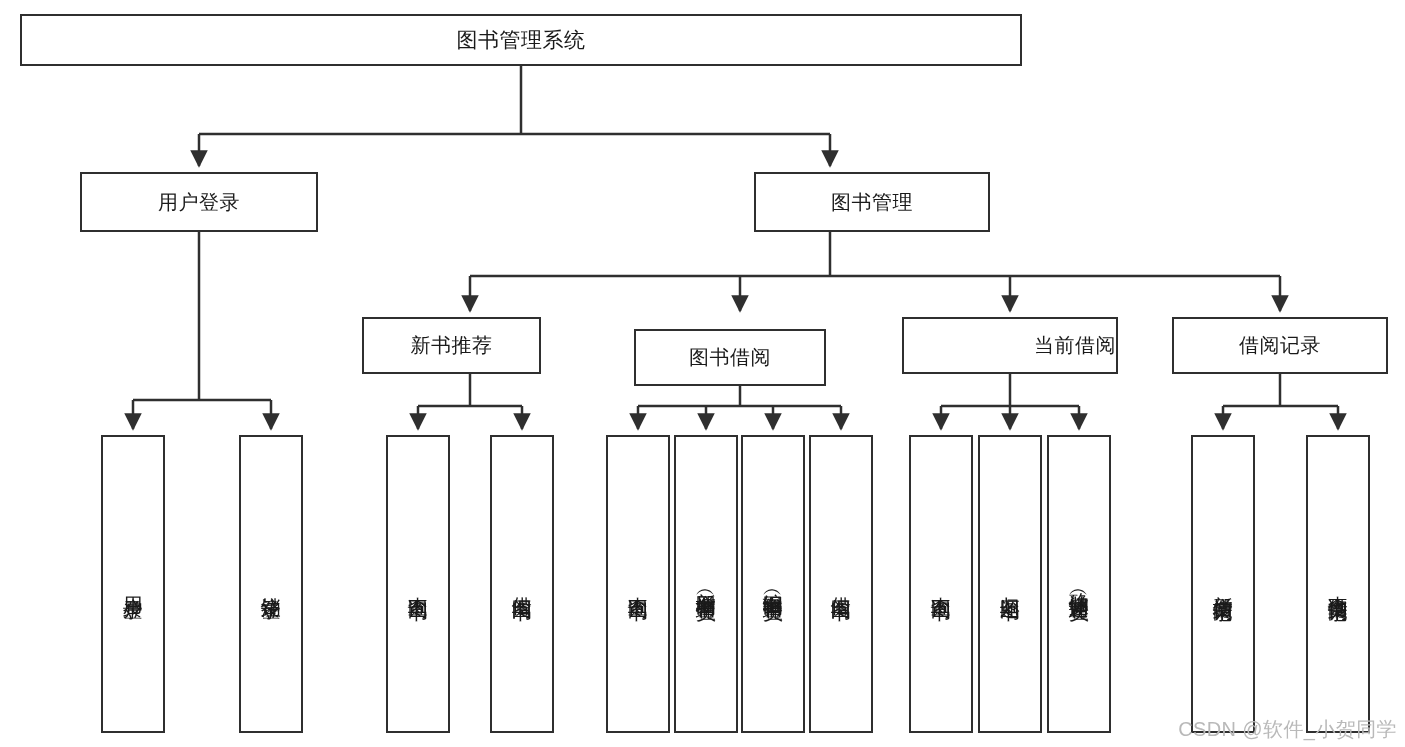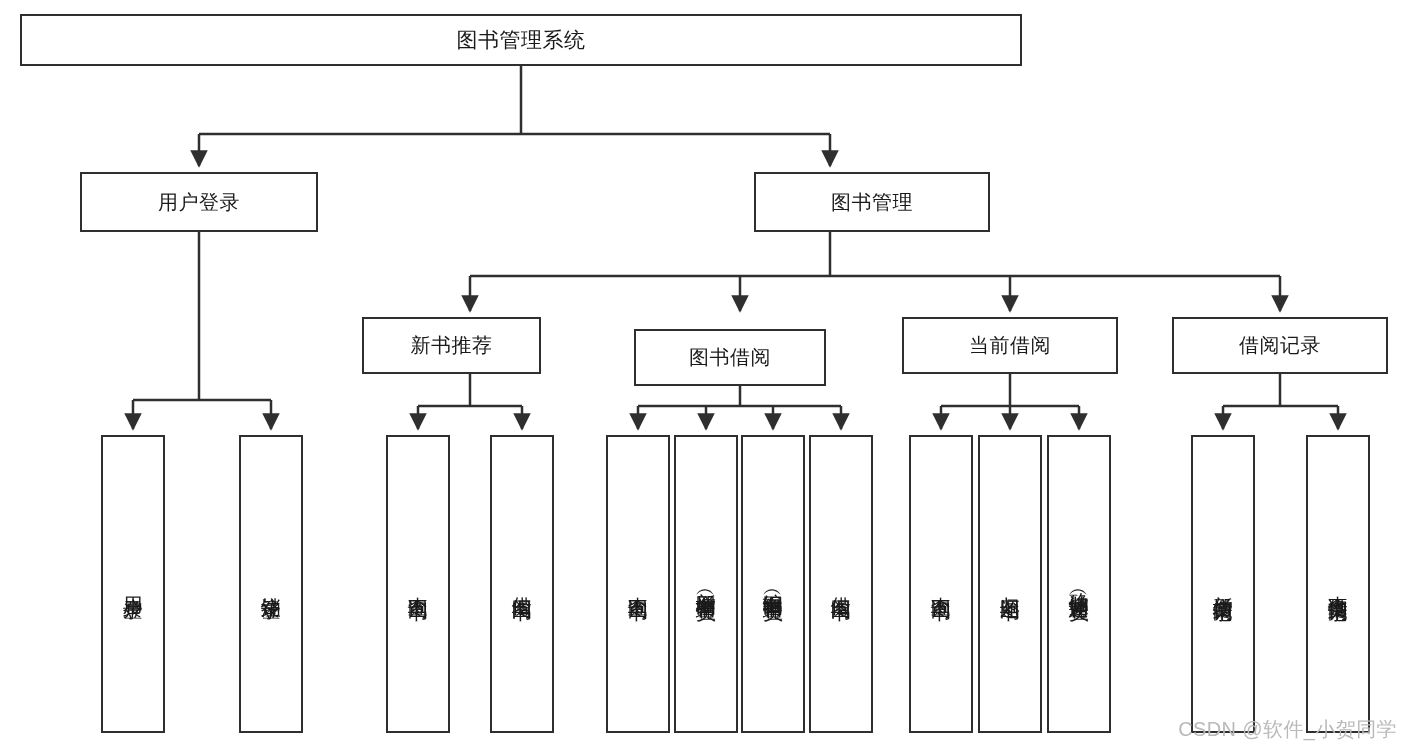--- a/index.html
+++ b/index.html
@@ -137,21 +137,21 @@
   <div class="node branch" style="left:712px; top:172px; width:236px; height:60px;margin-left:42px;">
     <span class="label-h">图书管理</span>
   </div>
 
   <div class="node branch" style="left:362px; top:317px; width:179px; height:57px;">
     <span class="label-h">新书推荐</span>
   </div>
   <div class="node branch" style="left:634px; top:329px; width:192px; height:57px;">
     <span class="label-h">图书借阅</span>
   </div>
-  <div class="node branch" style="left:902px; top:317px; width:216px; height:57px;">
+  <div class="node branch" style="left:902px; top:317px; width:216px; height:57px;justify-content:flex-end;">
     <span class="label-h">当前借阅</span>
   </div>
   <div class="node branch" style="left:1172px; top:317px; width:216px; height:57px;">
     <span class="label-h">借阅记录</span>
   </div>
 
   <div class="node leaf" style="left:101px; top:435px; width:64px; height:298px;">
     <span class="label-v">用户登录</span>
   </div>
   <div class="node leaf" style="left:239px; top:435px; width:64px; height:298px;">

